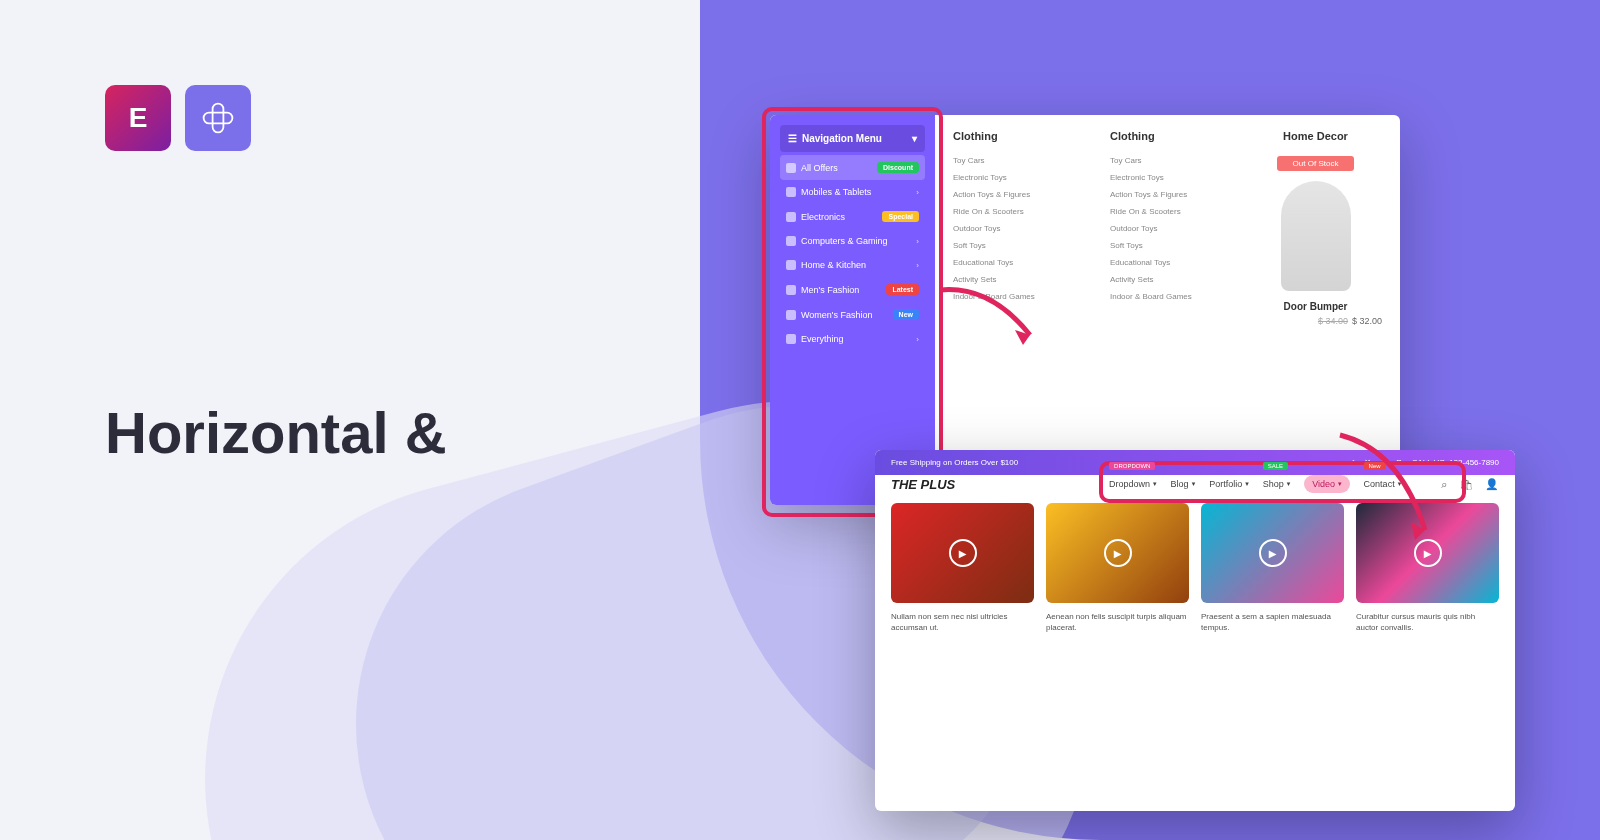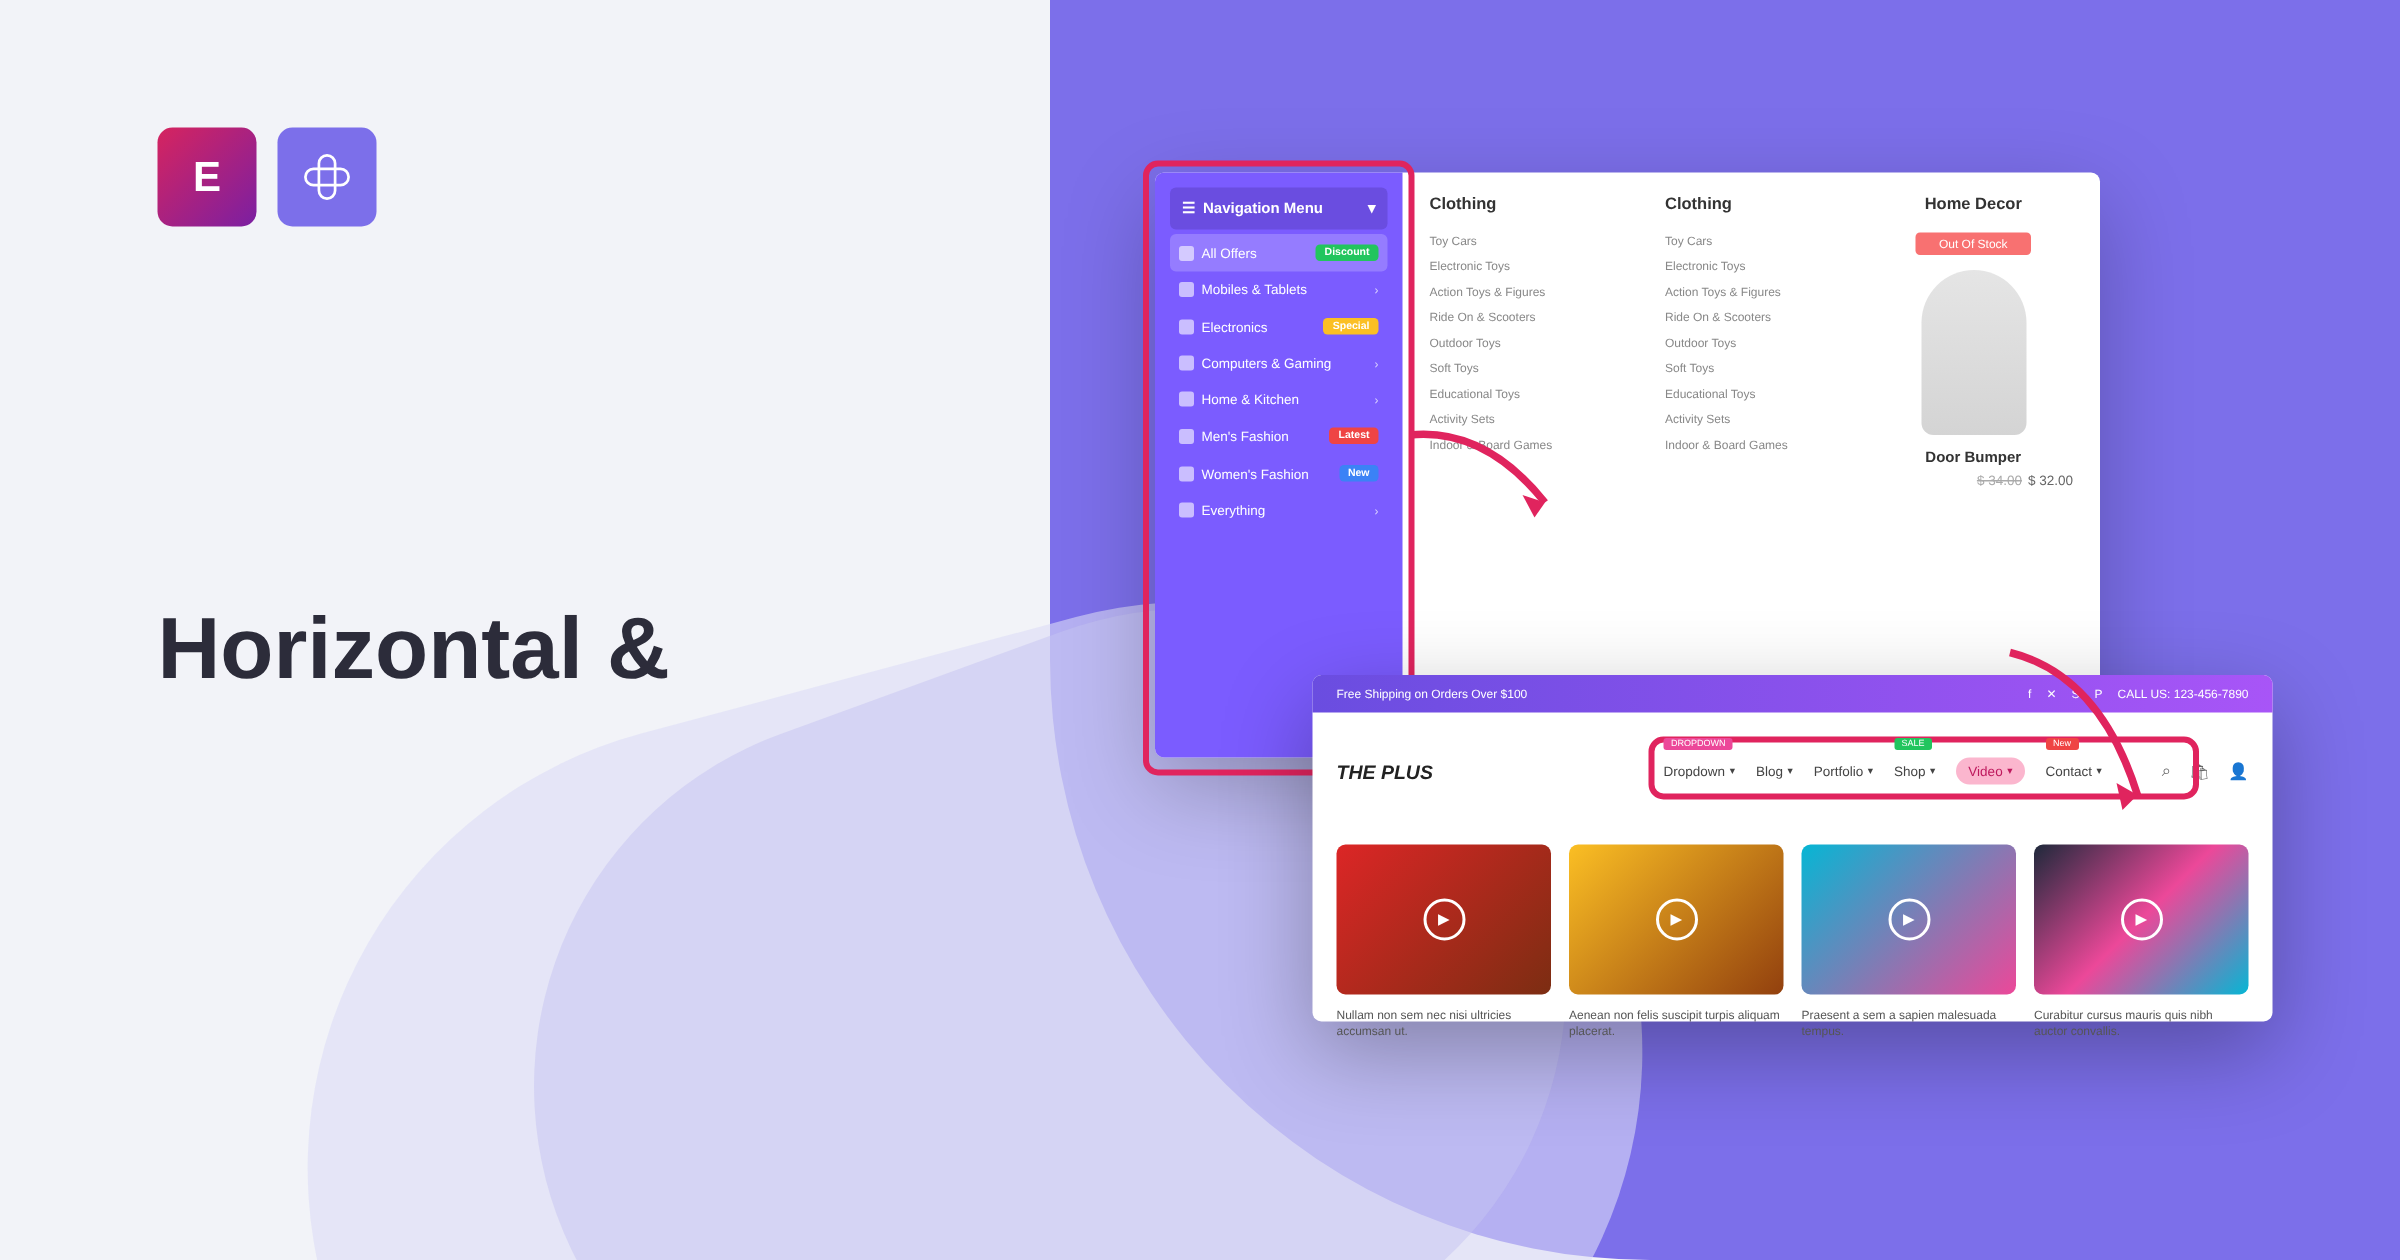--- a/index.html
+++ b/index.html
@@ -32,24 +32,24 @@
 .col ul{list-style:none;}
 .col li{font-size:8px;color:#888;padding:4px 0;}
 .prod{text-align:center;}
 .prod-badge{background:#f87171;color:#fff;font-size:8px;padding:3px 16px;border-radius:3px;display:inline-block;}
 .prod-img{width:70px;height:110px;background:linear-gradient(#e5e5e5,#d4d4d4);border-radius:35px 35px 8px 8px;margin:10px auto;}
 .prod-name{font-size:10px;font-weight:600;color:#333;}
 .prod-price{font-size:9px;color:#666;margin-top:4px;text-align:right;}
 .prod-price s{color:#aaa;margin-right:4px;}
 .brands{position:absolute;bottom:10px;left:180px;right:15px;display:flex;justify-content:space-between;font-size:8px;color:#999;}
 .arrow1{position:absolute;top:165px;left:160px;z-index:5;pointer-events:none;}
-.panel2{position:absolute;top:450px;right:85px;width:640px;height:231px;background:#fff;border-radius:6px;box-shadow:0 20px 60px rgba(0,0,0,.3);}
+.panel2{position:absolute;top:450px;right:85px;width:640px;height:361px;background:#fff;border-radius:6px;box-shadow:0 20px 60px rgba(0,0,0,.3);}
 .p2-topbar{background:linear-gradient(90deg,#6a4de0,#a855f7);padding:8px 16px;display:flex;align-items:center;justify-content:space-between;color:#fff;font-size:8px;border-radius:6px 6px 0 0;}
 .p2-social{display:flex;gap:10px;align-items:center;}
-.p2-nav{padding:30px 16px;display:flex;align-items:center;gap:20px;position:relative;text-align:center;}
+.p2-nav{padding:0 16px;display:flex;align-items:center;gap:20px;position:relative;text-align:center;}
 .p2-logo{font-size:13px;font-weight:800;font-style:italic;color:#222;}
 .p2-menu{display:flex;gap:14px;margin-left:auto;margin-right:20px;position:relative;}
 .highlight2{position:absolute;top:-14px;left:-10px;right:-65px;height:42px;border:4px solid #e0245e;border-radius:10px;pointer-events:none;}
 .p2-item{font-size:9px;color:#444;position:relative;display:flex;align-items:center;gap:3px;}
 .p2-item.active{background:#fbb6ce;padding:4px 8px;border-radius:10px;color:#be185d;}
 .p2-tag{position:absolute;top:-13px;left:0;padding:1px 5px;border-radius:2px;font-size:6px;color:#fff;}
 .p2-icons{display:flex;gap:12px;font-size:11px;color:#666;}
 .p2-cards{display:flex;gap:12px;padding:10px 16px;}
 .card{flex:1;}
 .card-img{width:100%;height:100px;border-radius:6px;position:relative;display:flex;align-items:center;justify-content:center;}

